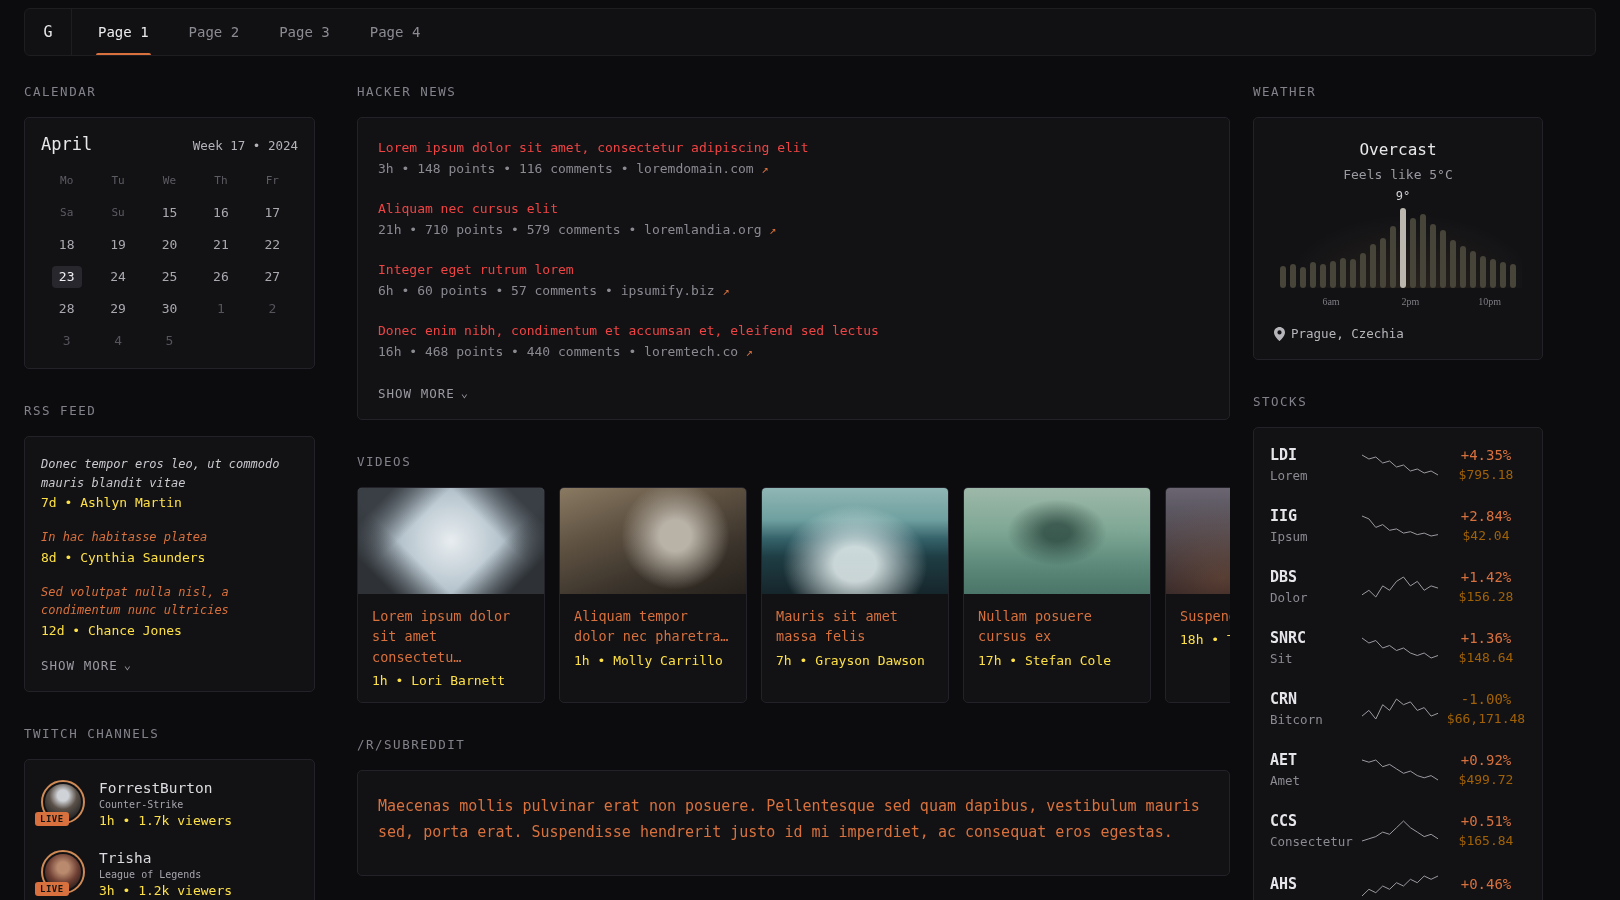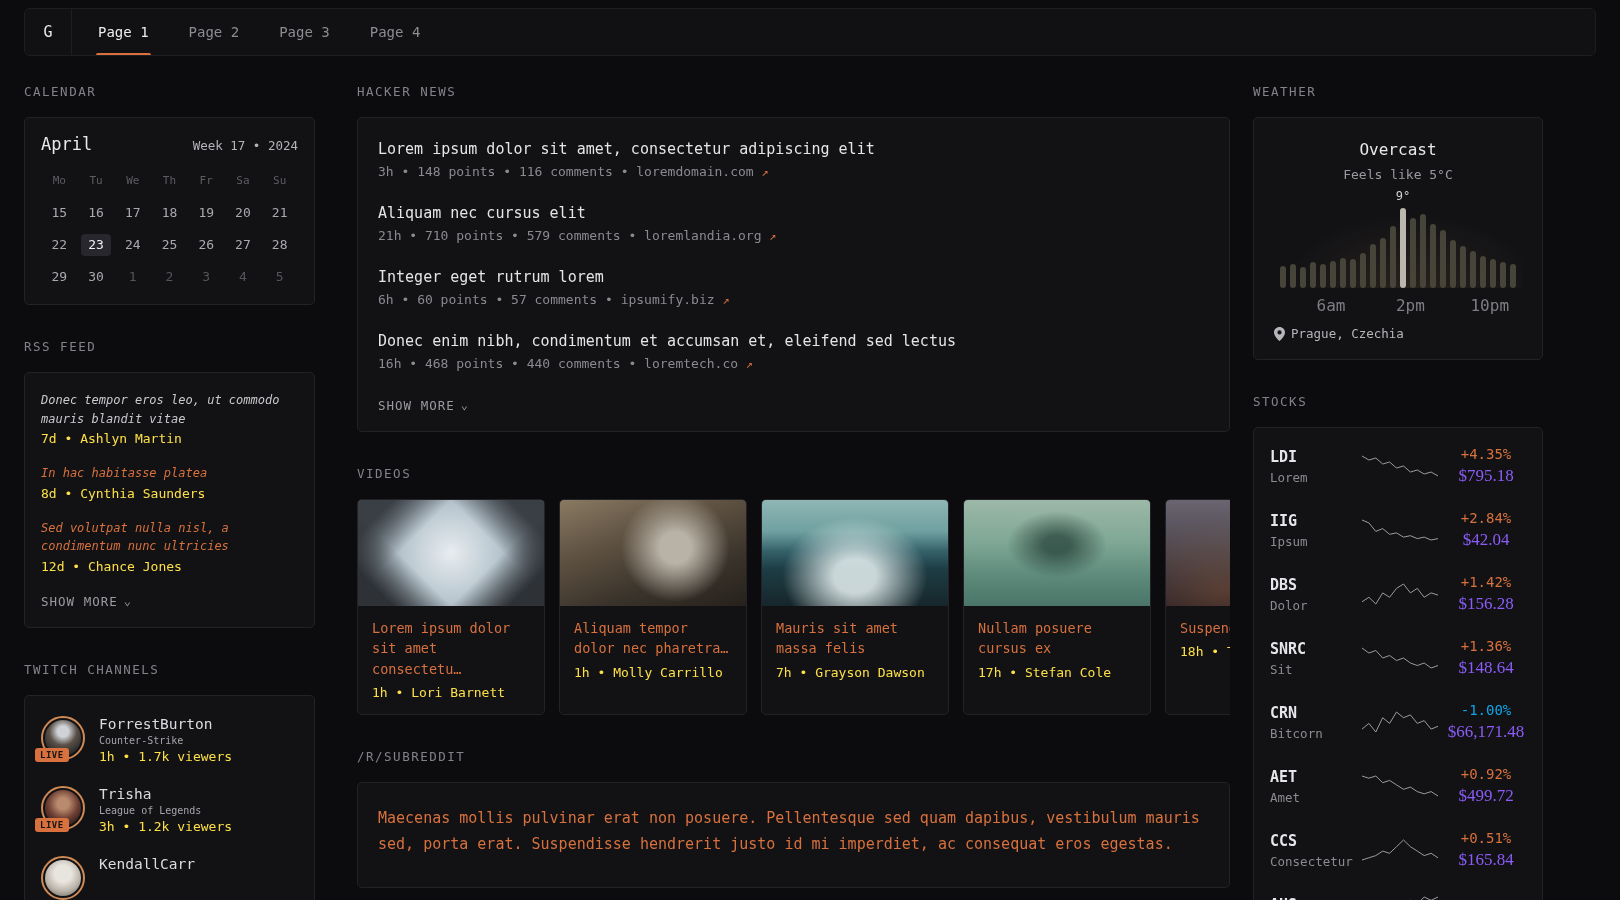--- a/index.html
+++ b/index.html
@@ -69,21 +69,21 @@
     border: 1px solid #222228;
     border-radius: 5px;
   }
   
   .cal-card { padding: 16px; }
   .cal-top { display: flex; justify-content: space-between; align-items: baseline; margin-bottom: 16px; }
   .cal-month { color: #e8e8ea; font-size: 17px; }
   .cal-week { color: #b3b3b9; font-size: 12.5px; }
   .cal-grid {
     display: grid;
-    grid-template-columns: repeat(7, 1fr);
+    grid-template-columns: repeat(5, 1fr);
     row-gap: 10px;
     justify-items: center;
   }
   .cal-dow { color: #5c5c63; font-size: 11px; line-height: 22px; }
   .cal-day { color: #a9a9af; font-size: 13px; width: 30px; line-height: 22px; text-align: center; }
   .cal-day.dim { color: #54545b; }
   .cal-day.sel { background: #27272d; border-radius: 4px; color: #f0f0f2; }
   
   .rss-card { padding: 18px 16px; }
   .rss-item { margin-bottom: 18px; }
@@ -125,21 +125,21 @@
     font-weight: bold;
     letter-spacing: 0.5px;
     padding: 2px 5px;
     border-radius: 3px;
   }
   .tw-name { color: #dcdce0; font-size: 14.5px; margin-bottom: 3px; cursor: pointer; }
   .tw-game { color: #a5a5ac; font-size: 10px; margin-bottom: 3px; }
   
   .hn-card { padding: 22px 20px 18px 20px; }
   .hn-item { margin-bottom: 25px; }
-  .hn-title { color: #e5e5e5; font-size: 15px; margin-bottom: 6px; cursor: pointer; }
+  .hn-title { color: #ef4444; font-size: 13px; margin-bottom: 6px; cursor: pointer; }
   .hn-meta { color: #8a8a91; font-size: 13px; }
   .hn-domain { color: #8a8a91; cursor: pointer; }
   .ext-arrow { color: #d8713d; font-size: 12px; cursor: pointer; }
   
   .video-row { display: flex; gap: 14px; overflow: hidden; }
   .video-card { width: 188px; flex: none; overflow: hidden; cursor: pointer; }
   .thumb { width: 100%; height: 106px; }
   .thumb-a { background:
       linear-gradient(45deg,  #2e3237 12%, transparent 32%),
       linear-gradient(-45deg, #2e3237 12%, transparent 32%),
@@ -185,42 +185,42 @@
   .wbar.current { background: #bcb8b0; }
   .wbar-label {
     position: absolute;
     bottom: calc(100% + 5px);
     left: 50%;
     transform: translateX(-50%);
     color: #d2d2d6;
     font-size: 12px;
   }
   .w-axis { position: relative; height: 16px; margin-top: 8px; }
-  .w-axis span { position: absolute; transform: translateX(-50%); color: #7d7d84; font-size: 16px; }
+  .w-axis span { position: absolute; transform: translateX(-50%); color: #7d7d84; font-size: 10px; font-family: Liberation Serif, serif; }
   .w-axis .ax-0 { left: 23%; }
   .w-axis .ax-1 { left: 55%; }
   .w-axis .ax-2 { left: 87%; }
   .w-loc { margin-top: 14px; display: flex; align-items: center; gap: 6px; color: #b5b5ba; font-size: 12.5px; }
   
   .stocks-card { padding: 6px 0; }
   .stock-row {
     display: flex;
     align-items: center;
     padding: 12px 16px;
     cursor: pointer;
   }
   .stock-left { width: 92px; flex: none; }
   .stock-ticker { color: #e6e6ea; font-size: 15px; font-weight: bold; margin-bottom: 4px; }
   .stock-name { color: #8a8a91; font-size: 12.5px; }
   .stock-spark { flex: 1; display: flex; justify-content: center; }
   .stock-spark svg polyline { fill: none; stroke: #9a9aa0; stroke-width: 1; }
   .stock-right { width: 96px; flex: none; text-align: center; }
   .stock-change { font-size: 14px; color: #d8713d; margin-bottom: 4px; }
-  .stock-change.neg { color: #0ea5e9; }
-  .stock-price { color: #8b5cf6; font-size: 17px; font-family: Liberation Serif, serif; }
+  .stock-change.neg { color: #a16207; }
+  .stock-price { color: #a16207; font-size: 13px; }
   .pin-icon { width: 11px; height: 14px; fill: #b5b5ba; }
 </style>
 </head>
 <body>
 
 <div class="topbar">
   <div class="logo-box">G</div>
   <div class="tabs">
     <div class="tab active">Page 1</div>
     <div class="tab">Page 2</div>

